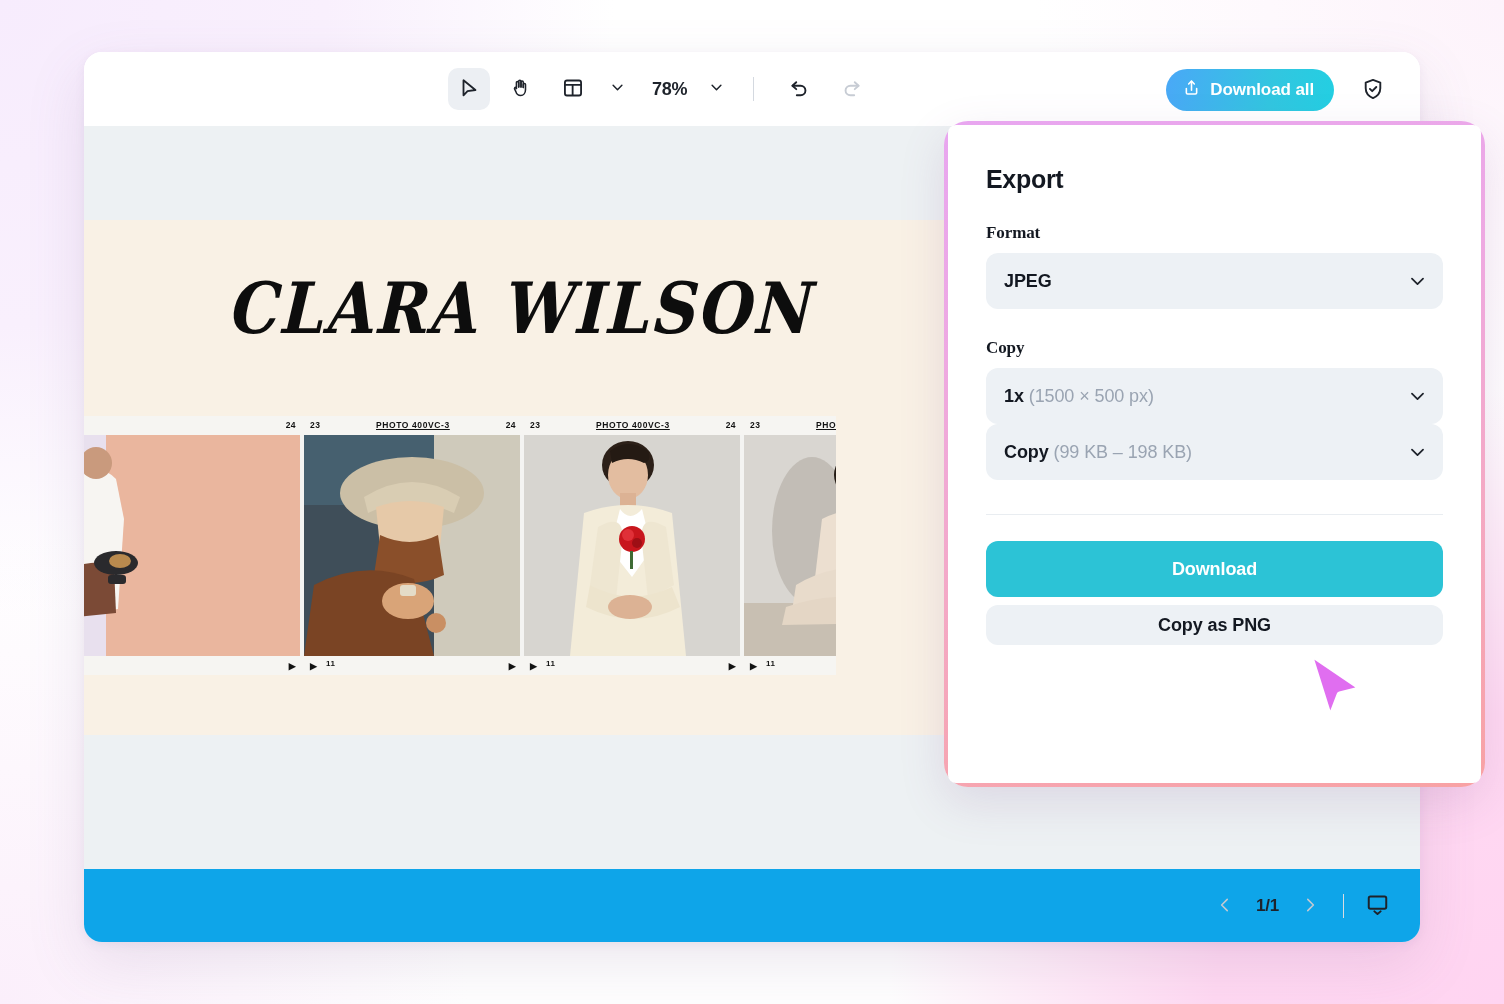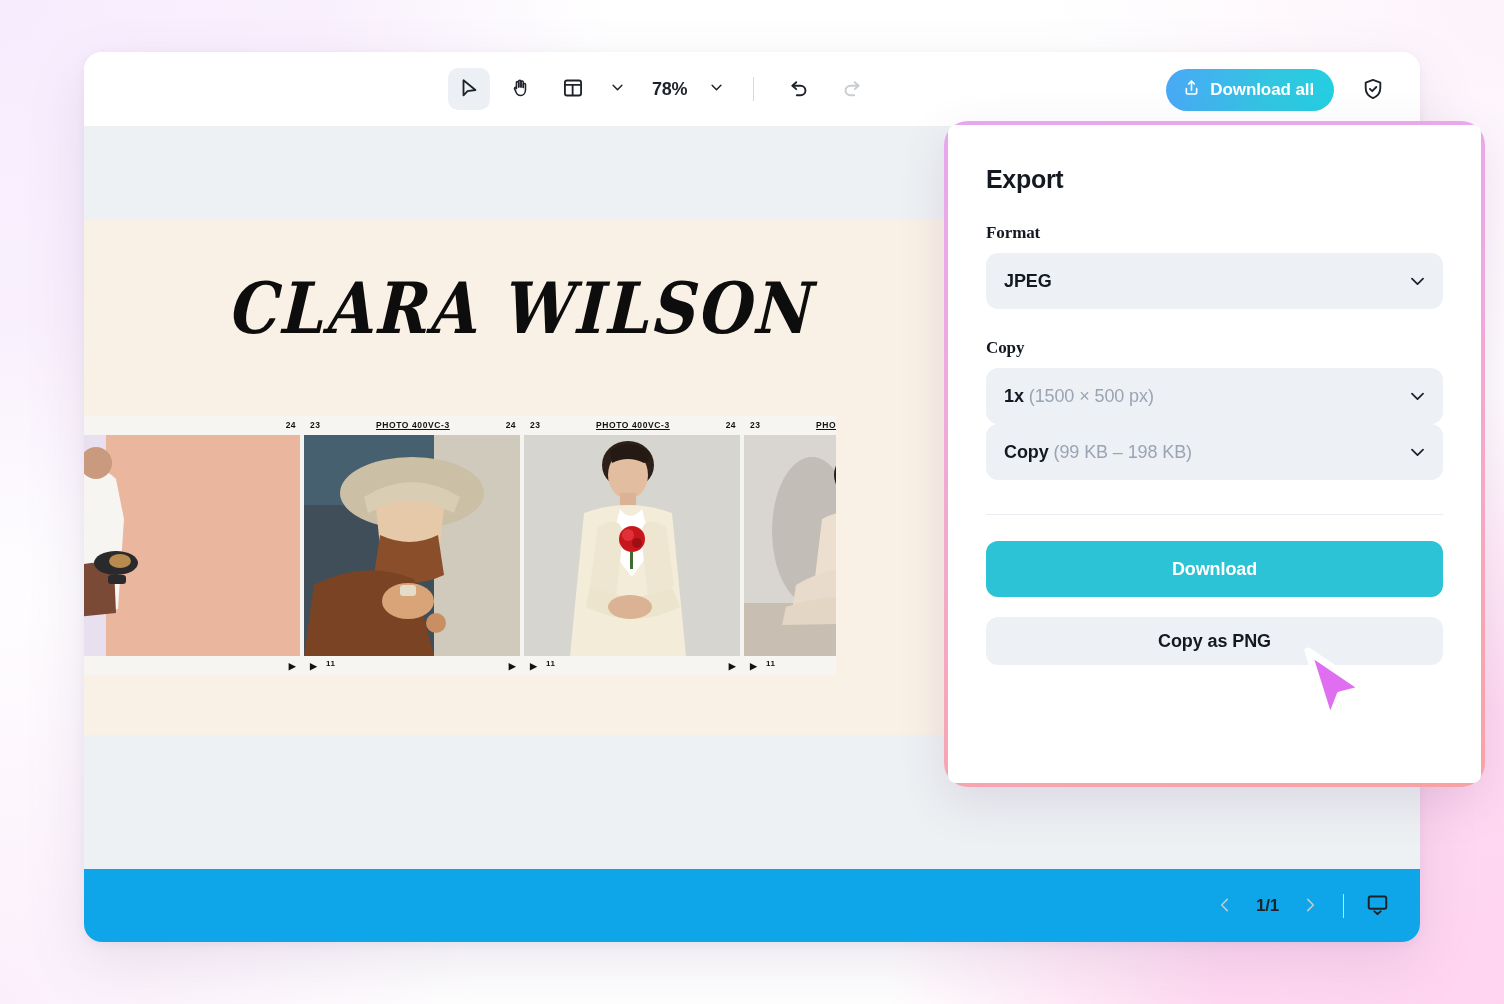--- a/index.html
+++ b/index.html
@@ -351,23 +351,23 @@
     border: none;
     border-radius: 12px;
     background: #2cc3d6;
     color: #ffffff;
     font-size: 18px;
     font-weight: 700;
     letter-spacing: -0.1px;
     cursor: pointer;
   }
   .btn-secondary {
-    margin-top: 20px;
+    margin-top: 8px;
     width: 100%;
-    height: 48px;
+    height: 40px;
     border: none;
     border-radius: 12px;
     background: #edf1f5;
     color: #131821;
     font-size: 18px;
     font-weight: 700;
     letter-spacing: -0.1px;
     cursor: pointer;
   }
 

